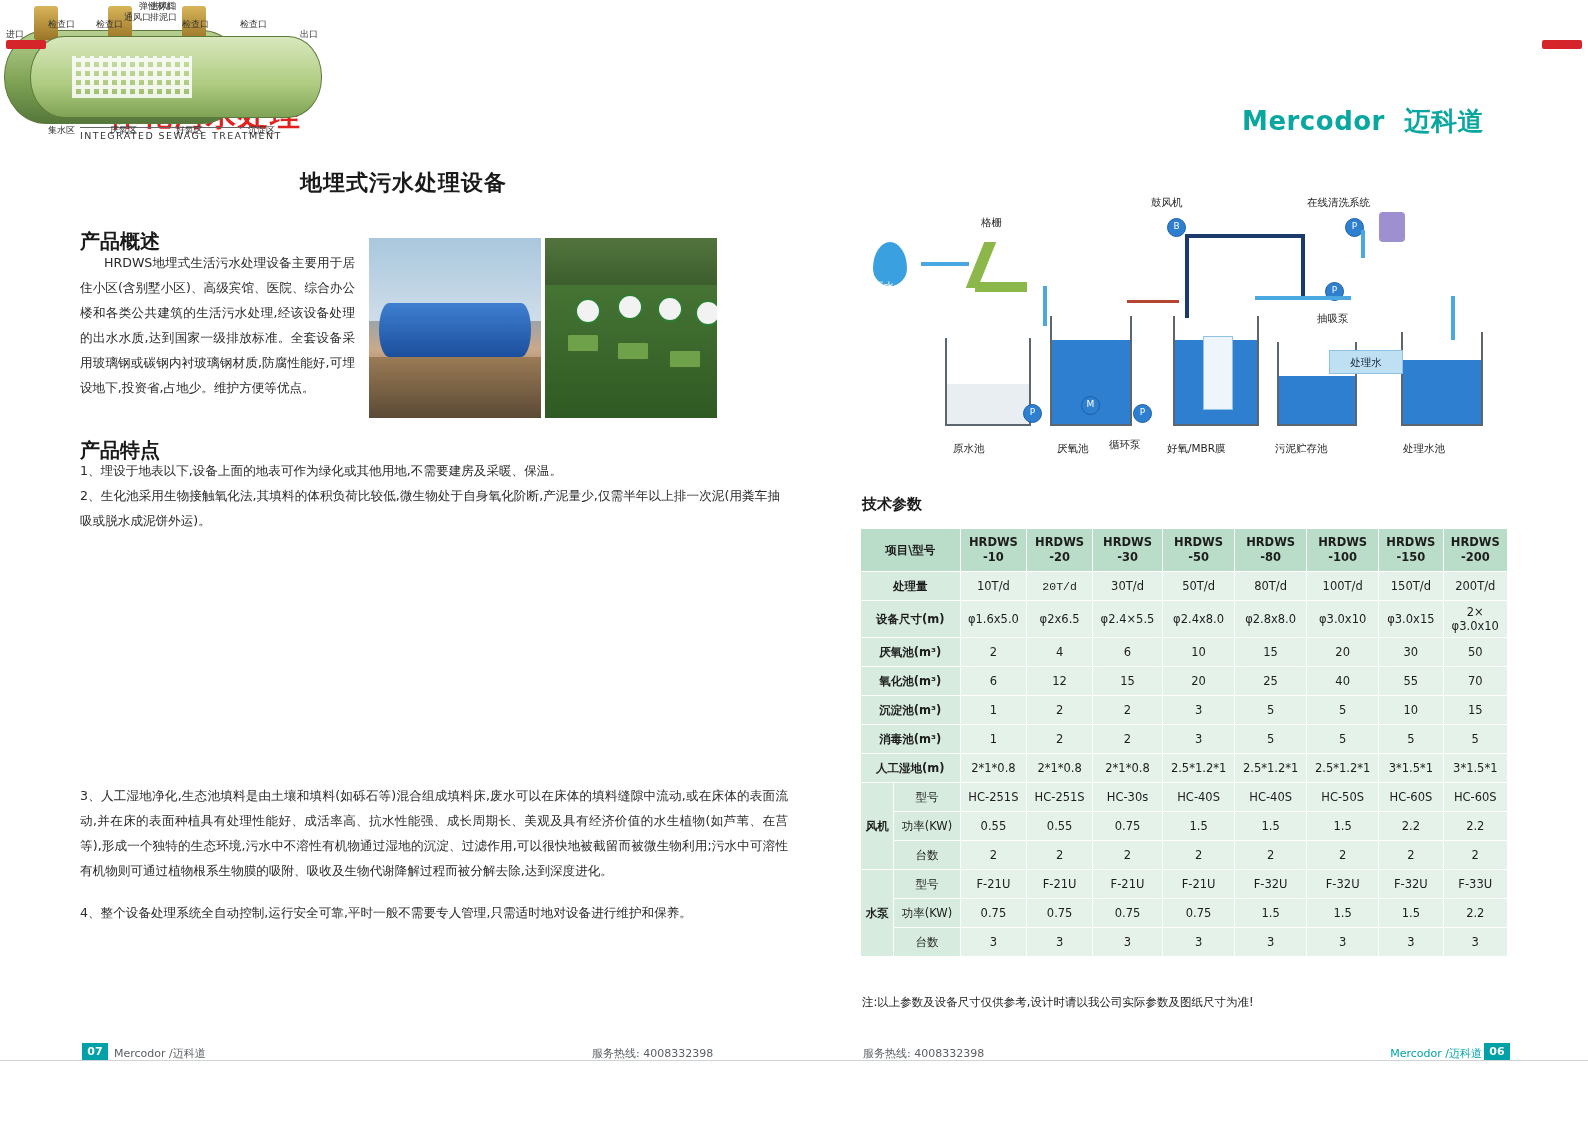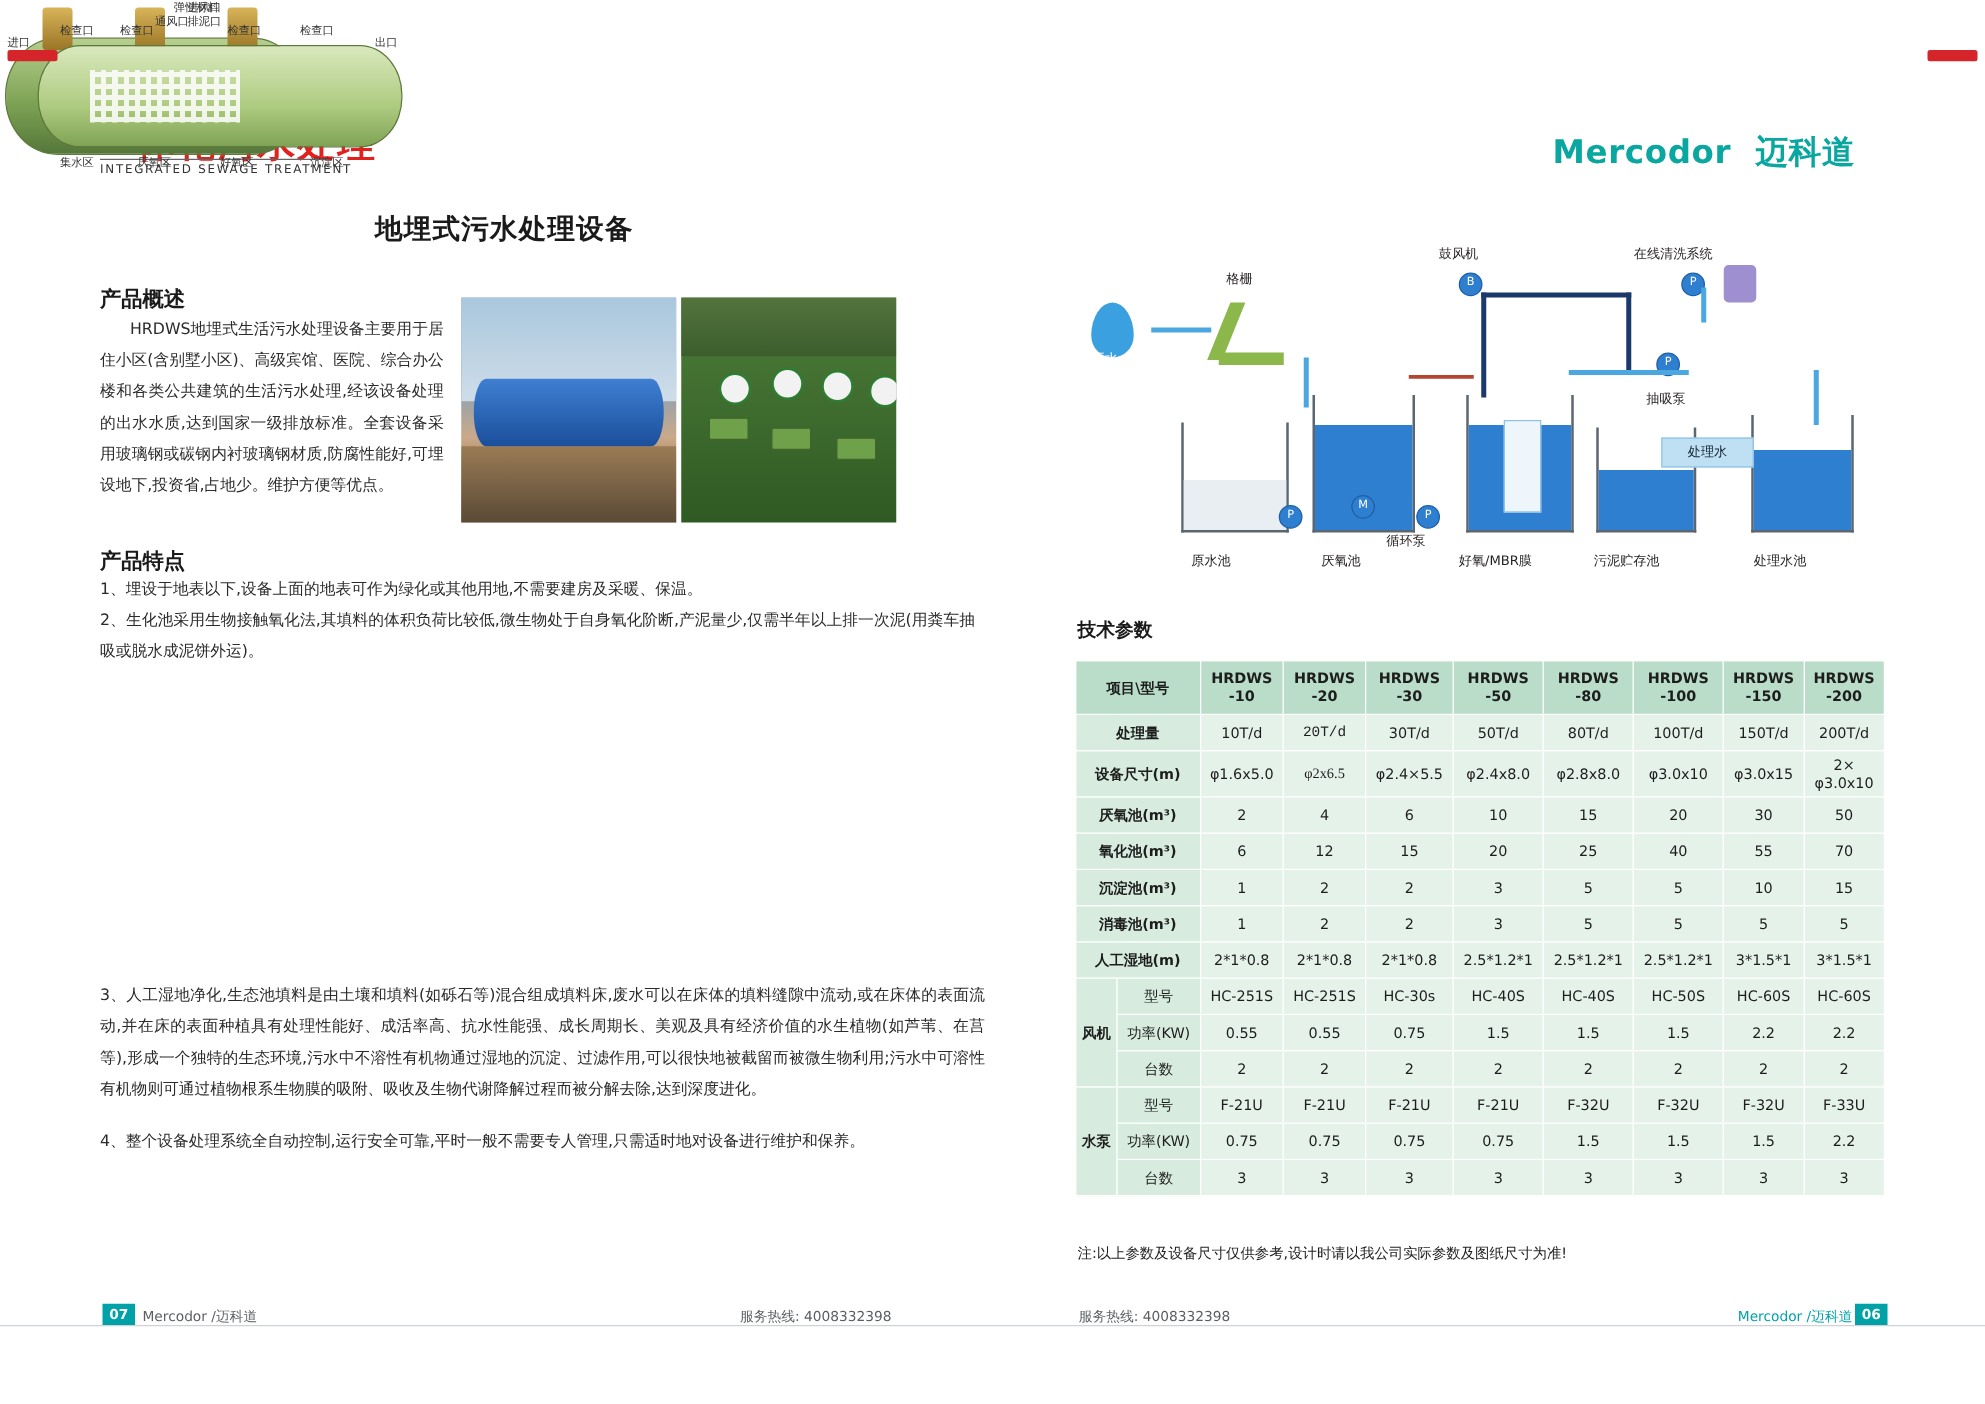--- a/index.html
+++ b/index.html
@@ -27,21 +27,21 @@
     white-space:nowrap;
   }
   .brand-right .cn{color:#0aa6a0;margin-left:10px;}
 
   
   .doc-title{
     position:absolute;left:300px;top:168px;
     font-size:22px;font-weight:bold;letter-spacing:1px;color:#1a1a1a;
   }
   .h-sec{
-    position:absolute;font-size:17px;font-weight:bold;color:#1a1a1a;
+    position:absolute;font-size:20px;font-weight:bold;color:#1a1a1a;
   }
   .para{
     position:absolute;font-size:12.6px;line-height:25px;color:#2b2b2b;
     text-align:justify;
   }
 
   
   #overview-heading{left:80px;top:228px;}
   #overview-text{left:80px;top:250px;width:275px;text-indent:24px;}
 
@@ -224,21 +224,21 @@
     <div class="tank-box" style="left:195px;top:126px;width:78px;height:108px;">
       <div class="tank-fill" style="height:78%;"></div>
     </div>
     <div class="flow-label" style="left:202px;top:252px;">厌氧池</div>
 
     <div class="tank-box" style="left:318px;top:126px;width:82px;height:108px;">
       <div class="tank-fill" style="height:78%;"></div>
     </div>
     <div class="proc-chip" style="left:348px;top:146px;width:28px;height:72px;background:#eef6fb;line-height:72px;"></div>
     <div class="flow-label" style="left:312px;top:252px;">好氧/MBR膜</div>
-    <div class="flow-label" style="left:254px;top:236px;">循环泵</div>
+    <div class="flow-label" style="left:254px;top:248px;">循环泵</div>
 
     <div class="tank-box" style="left:422px;top:152px;width:76px;height:82px;">
       <div class="tank-fill" style="height:58%;"></div>
     </div>
     <div class="flow-label" style="left:420px;top:252px;">污泥贮存池</div>
 
     <div class="tank-box" style="left:546px;top:142px;width:78px;height:92px;">
       <div class="tank-fill" style="height:70%;"></div>
     </div>
     <div class="flow-label" style="left:548px;top:252px;">处理水池</div>
@@ -300,21 +300,21 @@
           <td style="white-space: pre-line;">30T/d</td>
           <td style="white-space: pre-line;">50T/d</td>
           <td style="white-space: pre-line;">80T/d</td>
           <td style="white-space: pre-line;">100T/d</td>
           <td style="white-space: pre-line;">150T/d</td>
           <td style="white-space: pre-line;">200T/d</td>
         </tr>
         <tr>
           <td class="rowhead" colspan="2" style="white-space: pre-line;">设备尺寸(m)</td>
           <td style="white-space: pre-line;">φ1.6x5.0</td>
-          <td style="white-space: pre-line; font-family: Liberation Serif, serif;">φ2x6.5</td>
+          <td style="white-space: pre-line;">φ2x6.5</td>
           <td style="white-space: pre-line;">φ2.4×5.5</td>
           <td style="white-space: pre-line;">φ2.4x8.0</td>
           <td style="white-space: pre-line;">φ2.8x8.0</td>
           <td style="white-space: pre-line;">φ3.0x10</td>
           <td style="white-space: pre-line;">φ3.0x15</td>
           <td style="white-space: pre-line;">2×
 φ3.0x10</td>
         </tr>
         <tr>
           <td class="rowhead" colspan="2" style="white-space: pre-line;">厌氧池(m³)</td>

